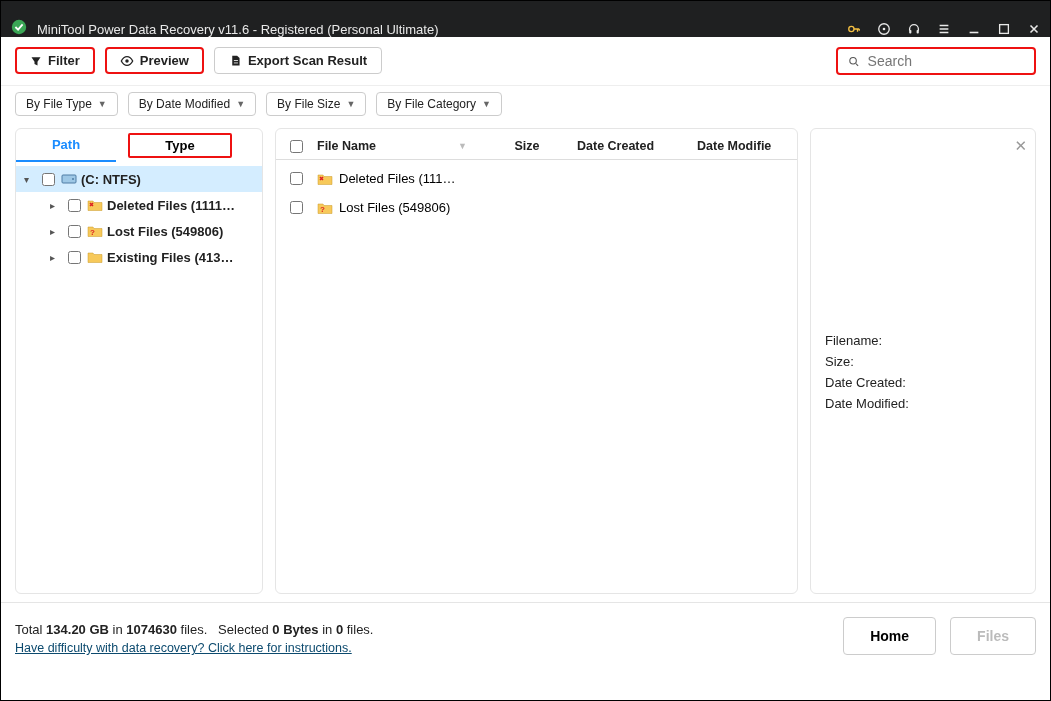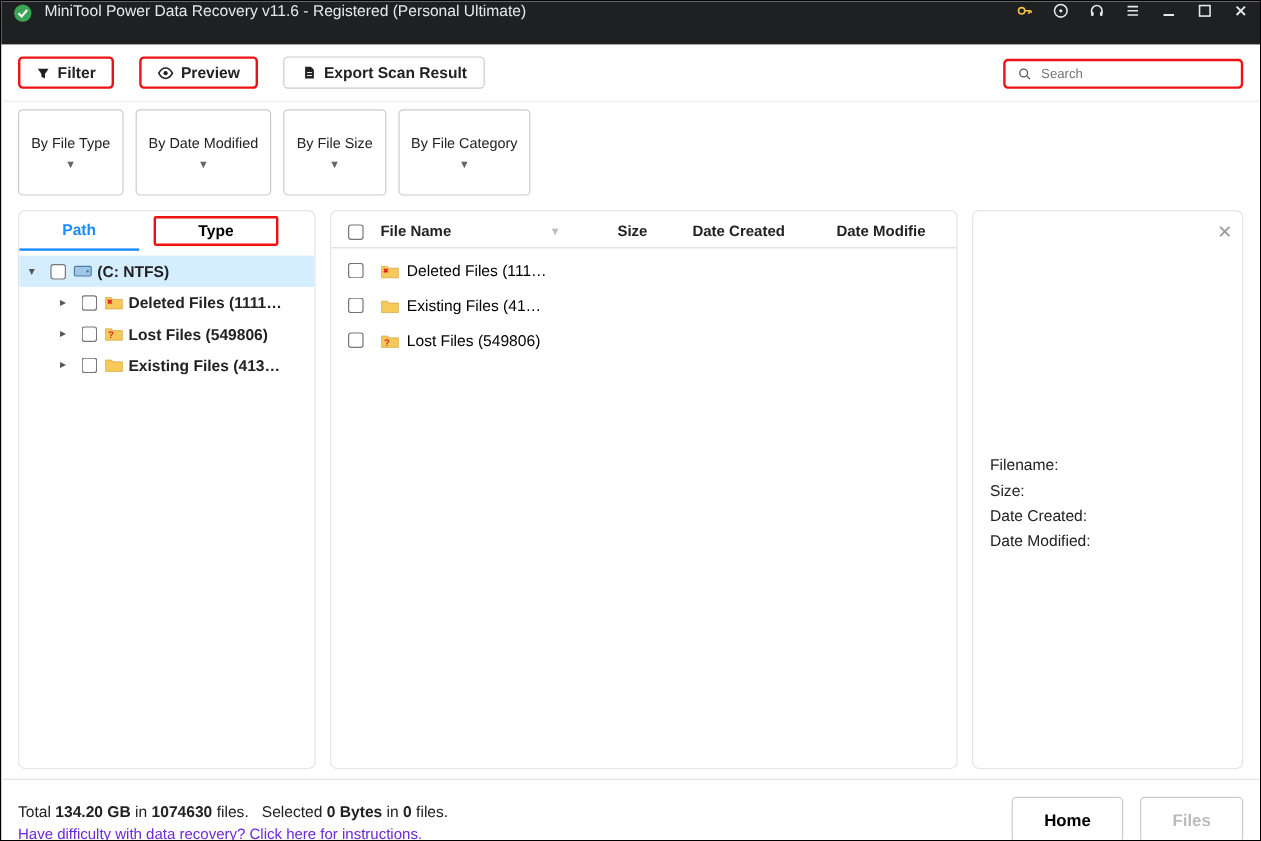--- a/index.html
+++ b/index.html
@@ -1,38 +1,38 @@
 <!DOCTYPE html>
 <html><head>
 <meta charset="utf-8">
 <style>
 * { box-sizing: border-box; margin: 0; padding: 0; font-family: "Segoe UI", Arial, sans-serif; }
 body { width: 1051px; height: 701px; background: #fff; border: 1px solid #000; overflow: hidden; }
 
 
-.titlebar { height: 36px; background: #1f2021; color: #e8e8e8; display: flex; align-items: flex-start; padding: 0 8px; font-size: 13px; }
+.titlebar { height: 36px; background: #1f2021; color: #e8e8e8; display: flex; align-items: flex-end; padding: 0 8px; font-size: 13px; }
 .titlebar .logo { width: 20px; height: 20px; margin-right: 8px; display:flex;align-items:center;justify-content:center;}
 .titlebar .title { flex: 1; white-space: nowrap; }
 .titlebar .tb-icons { display: flex; align-items: center; gap: 14px; }
 .titlebar .tb-icons span { width: 16px; height:16px; display:flex;align-items:center;justify-content:center; cursor:pointer; }
 .tb-key svg{color:#f5c042;}
 .tb-icons svg{width:14px;height:14px;}
 
 
-.toolbar { display: flex; align-items: flex-end; padding: 10px 14px; gap: 21px; border-bottom:1px solid #eee;}
+.toolbar { display: flex; align-items: flex-start; padding: 10px 14px; gap: 10px; border-bottom:1px solid #eee;}
 .btn { display:inline-flex; align-items:center; gap:6px; border:1px solid #ccc; background:#fff; border-radius:4px; padding:5px 14px; font-size:13px; font-weight:600; color:#222; cursor:pointer;}
 .btn.highlight { border:2px solid #e11; padding:4px 13px;}
 .spacer { flex:1; }
 .search { border:2px solid #e11; border-radius:4px; display:flex; align-items:center; padding:4px 10px; width:200px;}
-.search input { border:none; outline:none; font-size:11px; color:#888; width:100%; background:transparent;}
+.search input { border:none; outline:none; font-size:14px; color:#888; width:100%; background:transparent;}
 .search svg{width:13px;height:13px;color:#555;margin-right:8px;}
 
 
 .chips { display:flex; gap:10px; padding:6px 14px 12px; }
-.chip { display:inline-flex; align-items:center; gap:6px; border:1px solid #ccc; border-radius:4px; padding:20px 10px; font-size:12px; color:#222; cursor:pointer;flex-direction:column;}
+.chip { display:inline-flex; align-items:center; gap:6px; border:1px solid #ccc; border-radius:4px; padding:4px 10px; font-size:12px; color:#222; cursor:pointer;}
 .chip .caret{font-size:9px;color:#666;}
 
 
 .main { display:flex; padding:0 14px 8px; gap:12px; height:474px;}
 .panel { background:#fff; border:1px solid #e5e5e5; border-radius:6px; overflow:hidden;}
 .sidebar { width:248px; display:flex; flex-direction:column;}
 .tabs { display:flex; }
 .tab { flex:1; text-align:center; padding:8px 0; font-size:13px; cursor:pointer; border-bottom:1px solid #e5e5e5;}
 .tab.active { color:#1a8cff; font-weight:600; border-bottom:2px solid #1a8cff;}
 .tab.highlight { border:2px solid #e11; border-radius:2px; margin:4px 30px 4px 12px; padding:3px 0; font-weight:600;}
@@ -60,21 +60,21 @@
 .row .rlabel{font-weight:500;white-space:nowrap;overflow:hidden;text-overflow:ellipsis;max-width:135px;}
 
 .details { width:226px; position:relative; padding:14px; font-size:13px; color:#222;}
 .details .close{position:absolute;top:8px;right:8px;color:#999;font-size:15px;cursor:pointer;}
 .details .field{margin-top:6px;}
 .details .fields{margin-top:190px;}
 
 
 .footer { border-top:1px solid #e5e5e5; padding:14px; display:flex; align-items:flex-end;}
 .footer-left{font-size:13px;color:#222;}
-.footer-left .link{color:#6d28d9;text-decoration:underline;font-size:12.5px;cursor:pointer;display:block;margin-top:4px;}
+.footer-left .link{color:#0c4a6e;text-decoration:underline;font-size:12.5px;cursor:pointer;display:block;margin-top:4px;}
 .footer-btns{margin-left:auto;display:flex;gap:14px;}
 .fbtn{border:1px solid #ccc;background:#fff;border-radius:4px;padding:10px 26px;font-size:14px;font-weight:600;cursor:pointer;}
 .fbtn.disabled{color:#bbb;}
 
 
 .fi-folder{fill:#f7c95a;stroke:#c99a2a;stroke-width:0.5;}
 .fi-drive{fill:#9ec8e6;stroke:#4e7ca5;}
 svg{display:block;}
 </style>
 </head>
@@ -255,29 +255,20 @@
               <path d="M3 5l3 3M6 5l-3 3" stroke="#d22" stroke-width="1.5"></path>
             </svg>
           </span>
         <span class="rlabel">Deleted Files (111…</span>
       </div>
       <div class="row">
         <input type="checkbox" style="">
         <span class="ficon">
             <svg width="16" height="14" viewBox="0 0 16 14">
               <path d="M1 3h5l1 1.5h8v8H1z" class="fi-folder"></path>
-            </svg>
-          </span>
-        <span class="rlabel">Existing Files (41…</span>
-      </div>
-      <div class="row">
-        <input type="checkbox" style="">
-        <span class="ficon">
-            <svg width="16" height="14" viewBox="0 0 16 14">
-              <path d="M1 3h5l1 1.5h8v8H1z" class="fi-folder"></path>
               <text x="3" y="11" font-size="8" fill="#d22" font-weight="bold">?</text>
             </svg>
           </span>
         <span class="rlabel">Lost Files (549806)</span>
       </div>
     </div>
   </div>
 
   <div class="panel details">
     <span class="close">✕</span>

